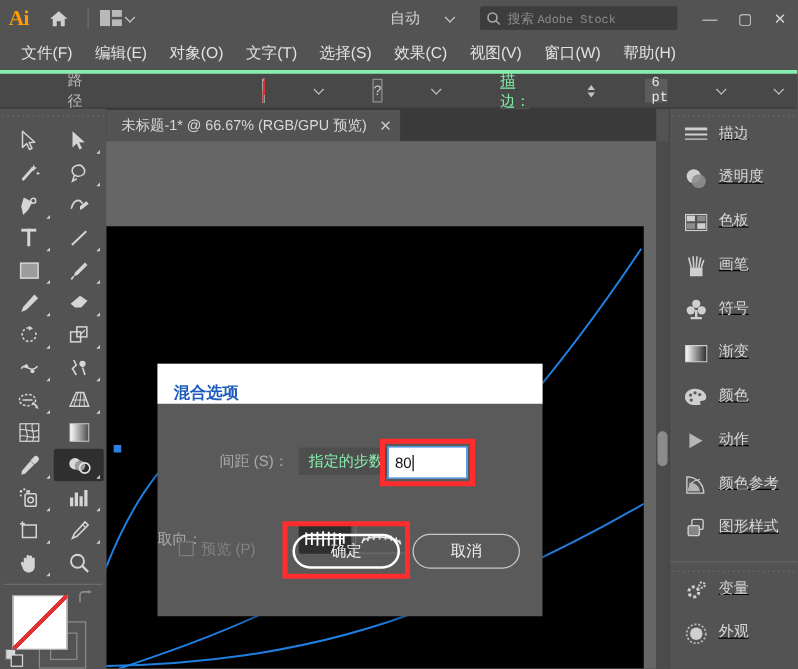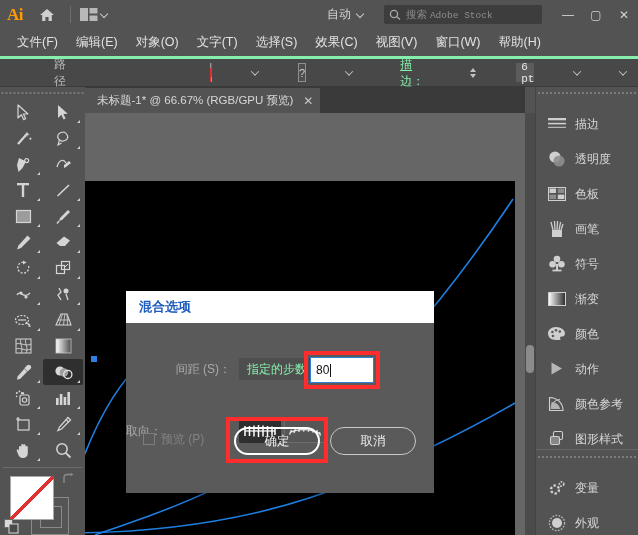--- a/index.html
+++ b/index.html
@@ -28,21 +28,21 @@
   .arrange-icon { width: 24px; height: 29px; display:flex; align-items:center; justify-content:center; }
   .chev { display:inline-block; width:9px; height:9px; position:relative; }
   .chev::after {
     content:''; position:absolute; left:0; top:1px; width:5px; height:5px;
     border-right:1.4px solid #c9c9c9; border-bottom:1.4px solid #c9c9c9;
     transform: rotate(45deg);
   }
   .tb-spacer { flex: 1; }
   .auto-label {
     color: #d4d4d4; font-size: 12px; padding: 0 4px 0 0;
-    display:flex; align-items:center; gap:6px;
+    display:flex; align-items:center; gap:21px;
   }
   .search-box {
     width: 158px; height: 19px; background: #3d3d3d; border-radius: 2px;
     display: flex; align-items: center; padding: 5px 5px; margin-left: 14px;
     gap: 5px;
   }
   .search-text { color: #8d8d8d; font-size: 10.5px; white-space: nowrap; }
   .search-text .stock { font-family: "Liberation Mono", monospace; font-size: 9.5px; }
   .win-btns { display:flex; align-items:center; margin-left: 12px; }
   .win-btn { width: 28px; height: 29px; display:flex; align-items:center; justify-content:center; color:#d2d2d2; font-size: 12px; }
@@ -179,33 +179,33 @@
   
   .rightpanel {
     position:absolute; top:87px; left:535px; width:103px; height:448px;
     background:#535353; border-left:1px solid #444;
   }
   .rp-grip { height:11px; width:100%;
     background-image: radial-gradient(circle, #7e7e7e 0.7px, transparent 0.8px);
     background-size: 4px 4px; background-position: center; background-repeat: repeat-x;
   }
   .rp-item {
-    height:35px; display:flex; align-items:flex-end; gap:9px; padding-left:11px;
+    height:35px; display:flex; align-items:flex-start; gap:9px; padding-left:11px;text-decoration:underline;
   }
   .rp-item .ic { width:19px; height:19px; display:flex; align-items:center; justify-content:center;}
   .rp-item .lb { color:#d7d7d7; font-size:12px; white-space:nowrap;}
   .rp-divider { height:1px; background:#666; margin: 1px 0; }
 
   
   .dialog {
     position:absolute; left:126px; top:291px; width:308px; height:202px;
     background:#5a5a5a; box-shadow: 0 2px 8px rgba(0,0,0,.45);
   }
   .dlg-title {
-    height:32px; background:#ffffff; display:flex; align-items:center;
+    height:32px; background:#ffffff; display:flex; align-items:flex-end;
     padding-left:13px;
     font-family:Liberation Mono, monospace;
   }
   .dlg-title span { color:#1d5bbf; font-size:13px; font-weight:bold;}
   .dlg-body { position:relative; height:148px; }
 
   .row-spacing {
     position:absolute; left:0; top:31px; width:100%; height:30px;
     display:flex; align-items:center;
   }

